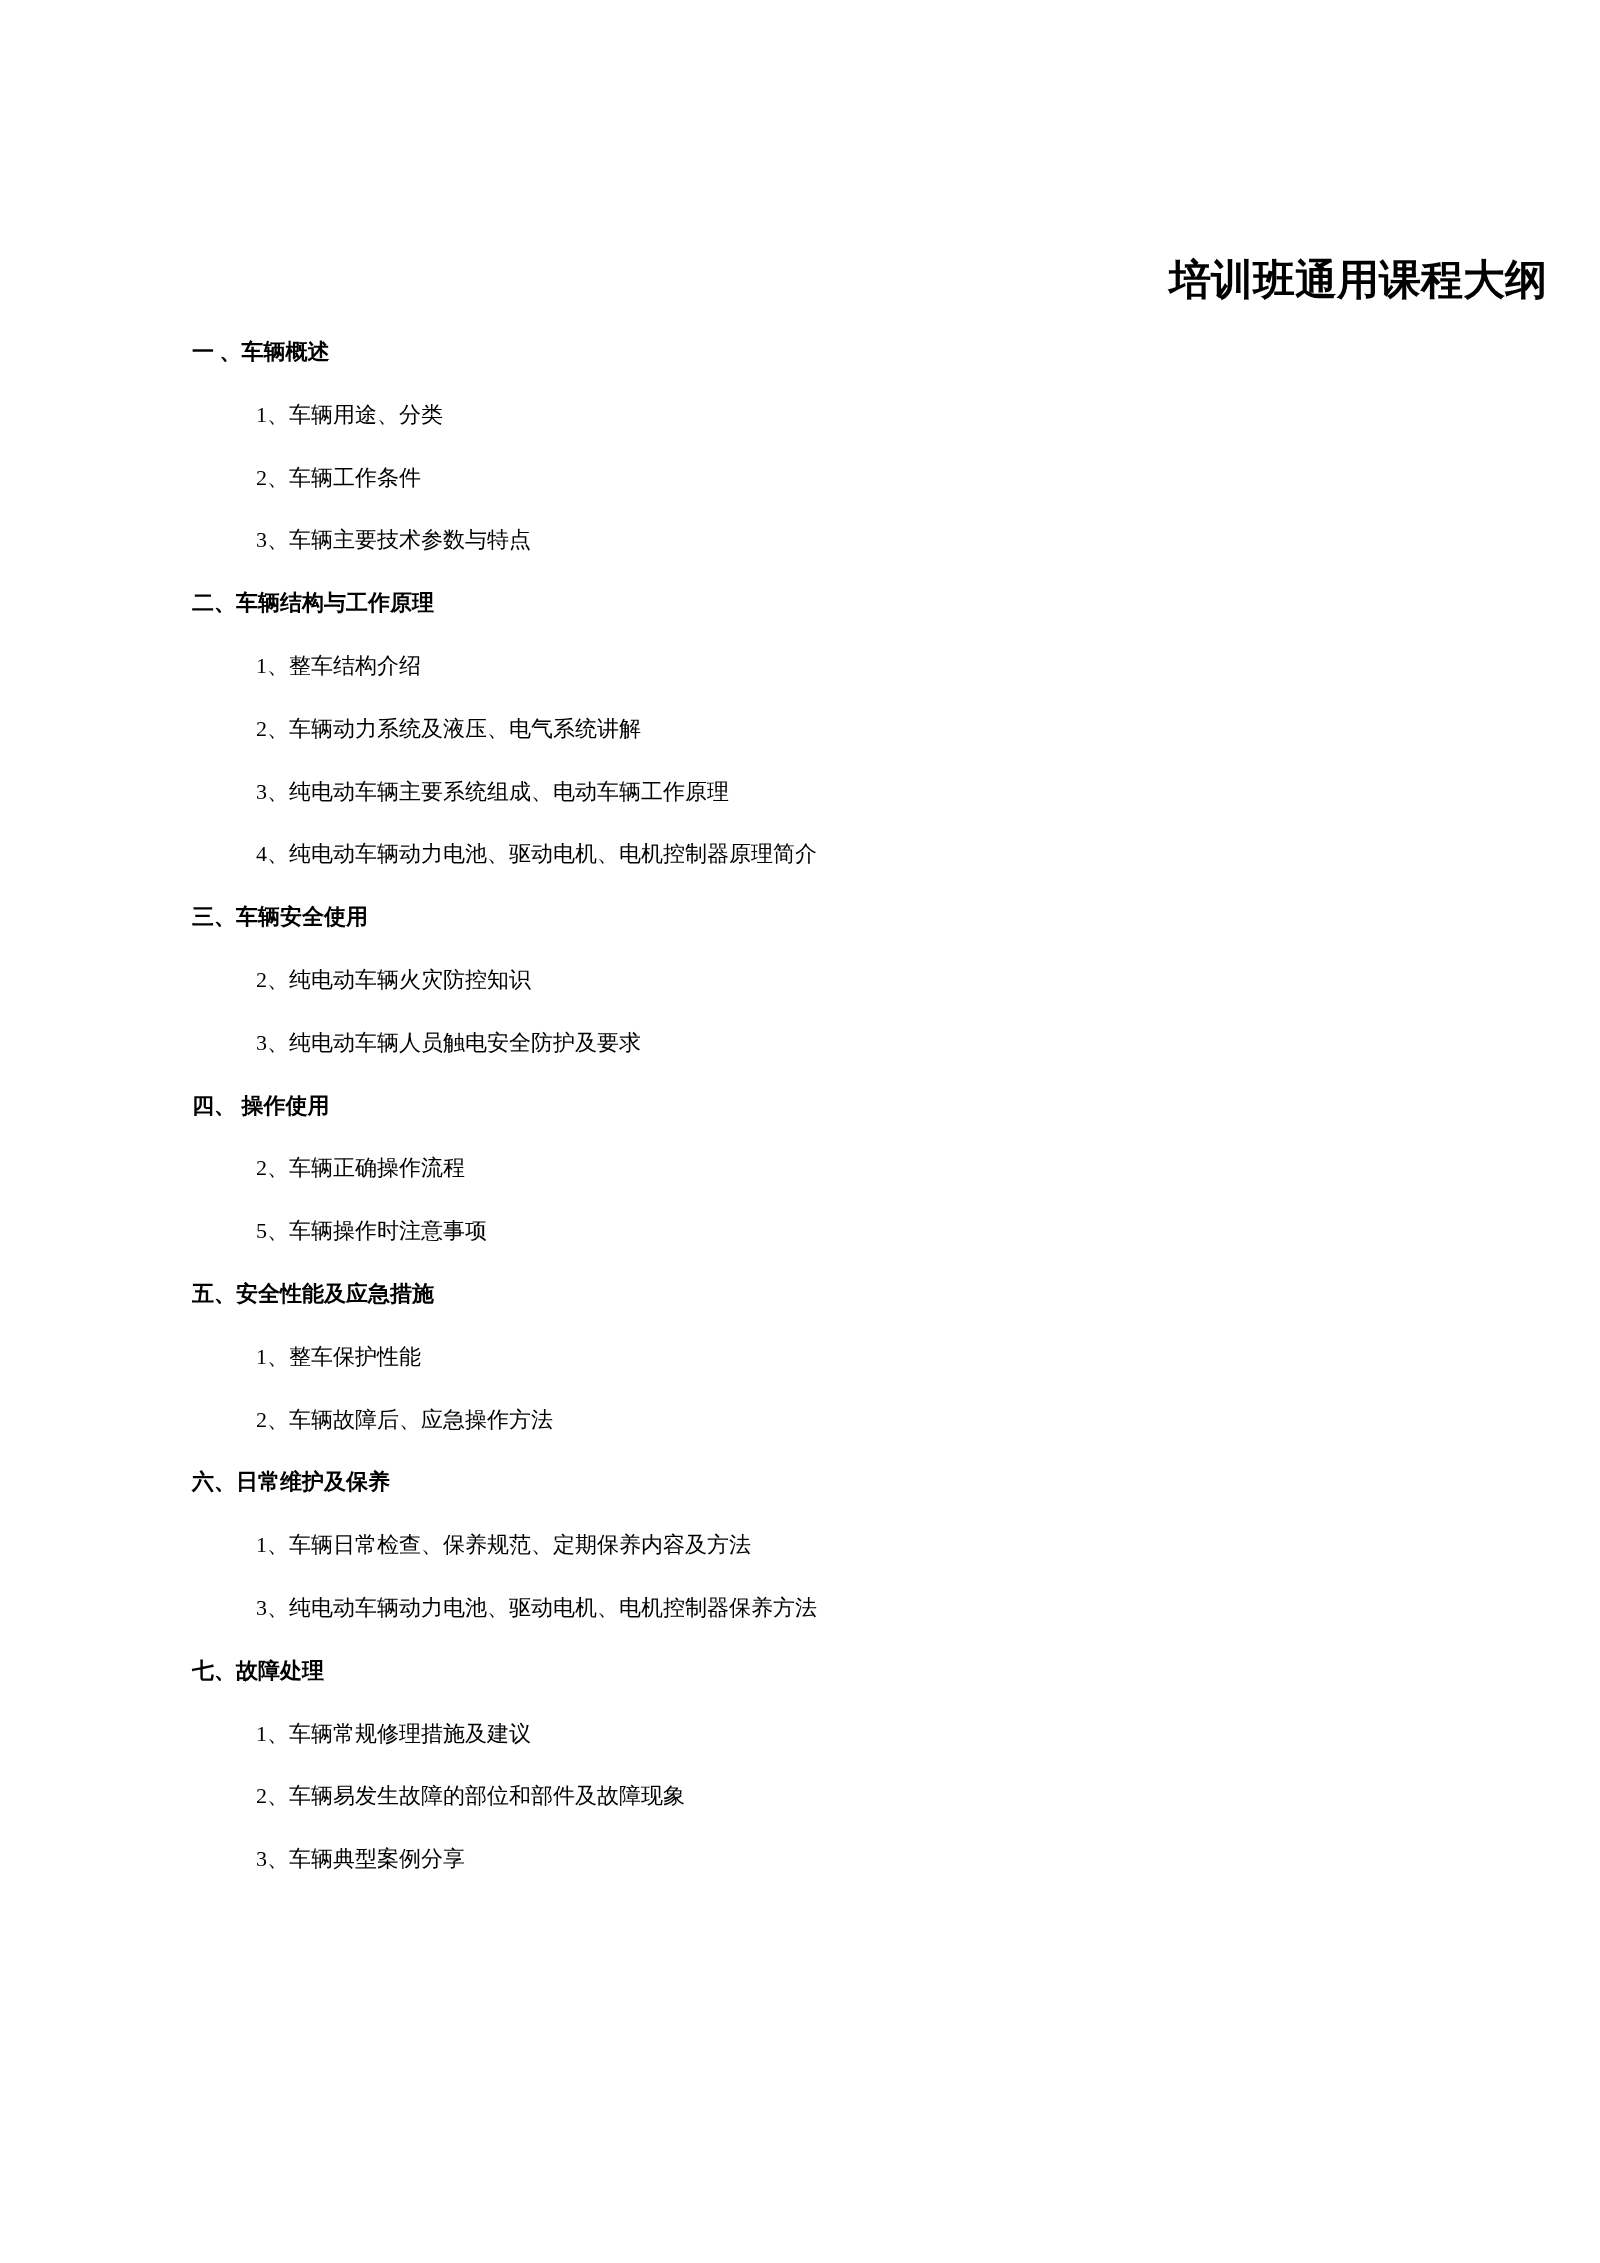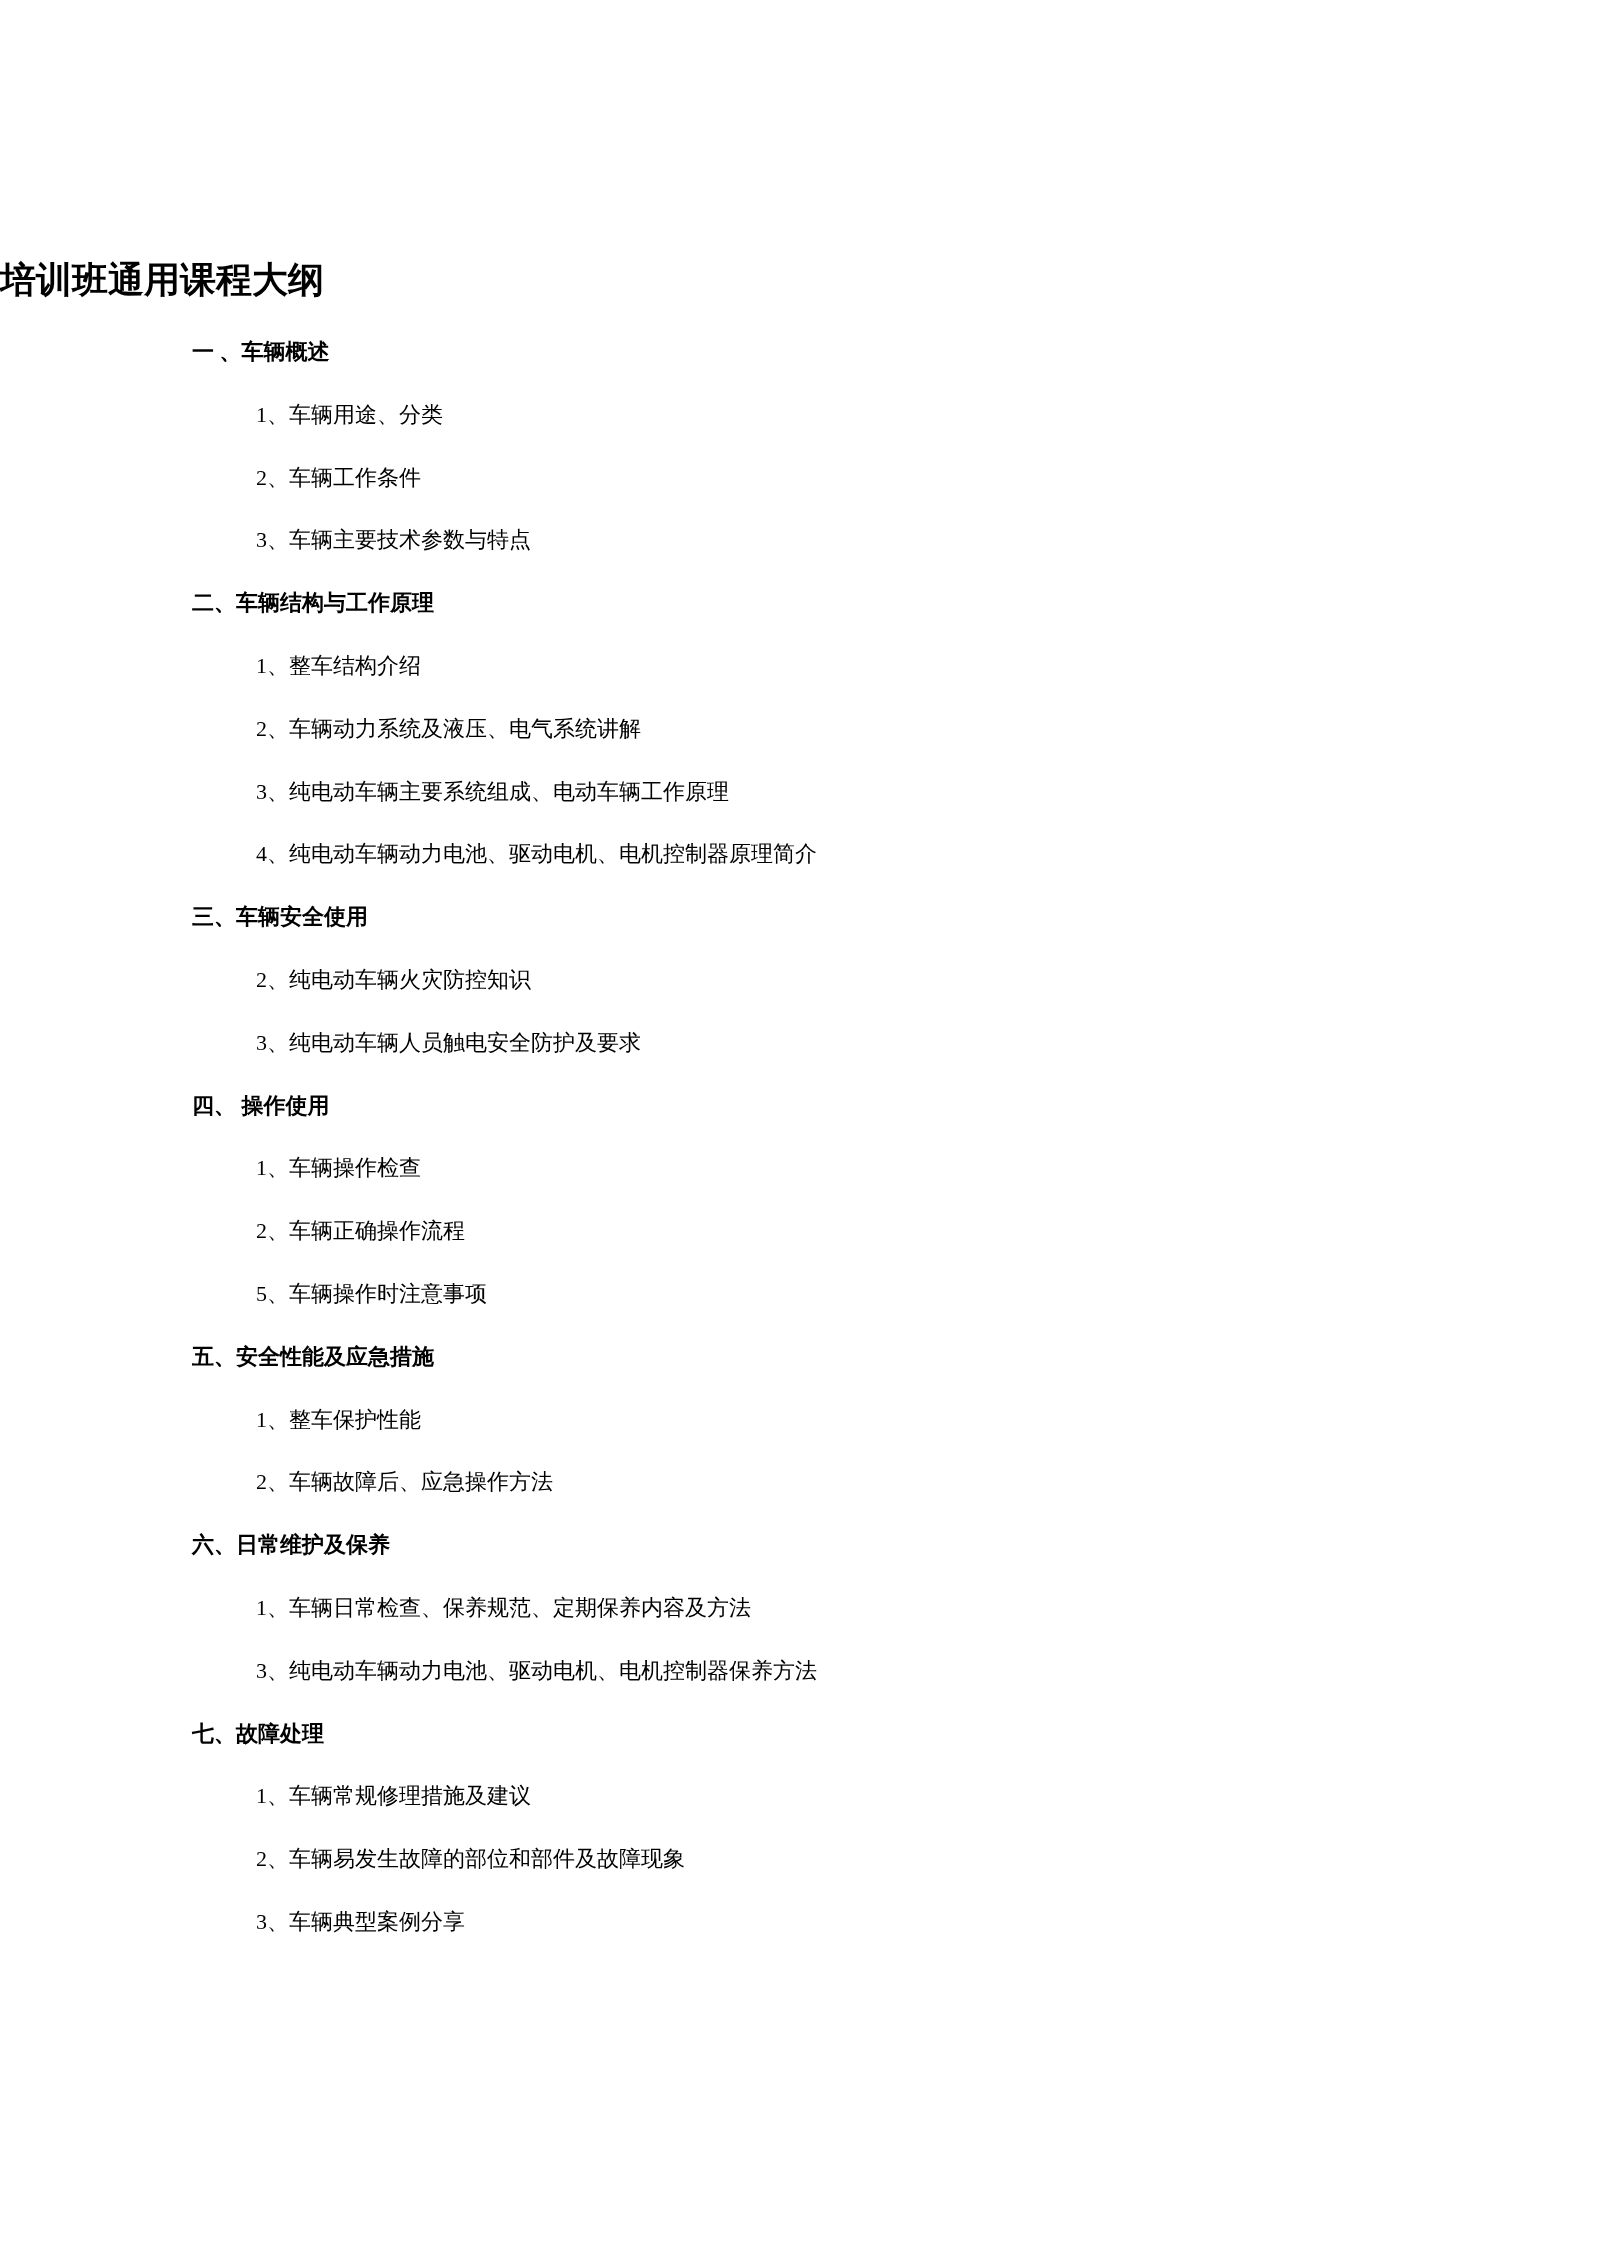--- a/index.html
+++ b/index.html
@@ -19,22 +19,22 @@
     position: absolute;
     inset: 0;
     background: #ffffff;
   }
   .doc-title {
     position: absolute;
     top: 250px;
     left: 0;
     width: 1547px;
     margin: 0;
-    text-align: left;
-    font-size: 36px;
+    text-align: right;
+    font-size: 42px;
     line-height: 60px;
     font-weight: bold;
     white-space: nowrap;
   }
   .outline {
     position: absolute;
     top: 321px;
     left: 192px;
     right: 60px;
   }
@@ -64,21 +64,20 @@
       <div class="row item">3、车辆主要技术参数与特点</div>
       <div class="row heading">二、车辆结构与工作原理</div>
       <div class="row item">1、整车结构介绍</div>
       <div class="row item">2、车辆动力系统及液压、电气系统讲解</div>
       <div class="row item">3、纯电动车辆主要系统组成、电动车辆工作原理</div>
       <div class="row item">4、纯电动车辆动力电池、驱动电机、电机控制器原理简介</div>
       <div class="row heading">三、车辆安全使用</div>
       <div class="row item">2、纯电动车辆火灾防控知识</div>
       <div class="row item">3、纯电动车辆人员触电安全防护及要求</div>
       <div class="row heading">四、 操作使用</div>
-      <div class="row item">1、车辆操作检查</div>
       <div class="row item">2、车辆正确操作流程</div>
       <div class="row item">5、车辆操作时注意事项</div>
       <div class="row heading">五、安全性能及应急措施</div>
       <div class="row item">1、整车保护性能</div>
       <div class="row item">2、车辆故障后、应急操作方法</div>
       <div class="row heading">六、日常维护及保养</div>
       <div class="row item">1、车辆日常检查、保养规范、定期保养内容及方法</div>
       <div class="row item">3、纯电动车辆动力电池、驱动电机、电机控制器保养方法</div>
       <div class="row heading">七、故障处理</div>
       <div class="row item">1、车辆常规修理措施及建议</div>

